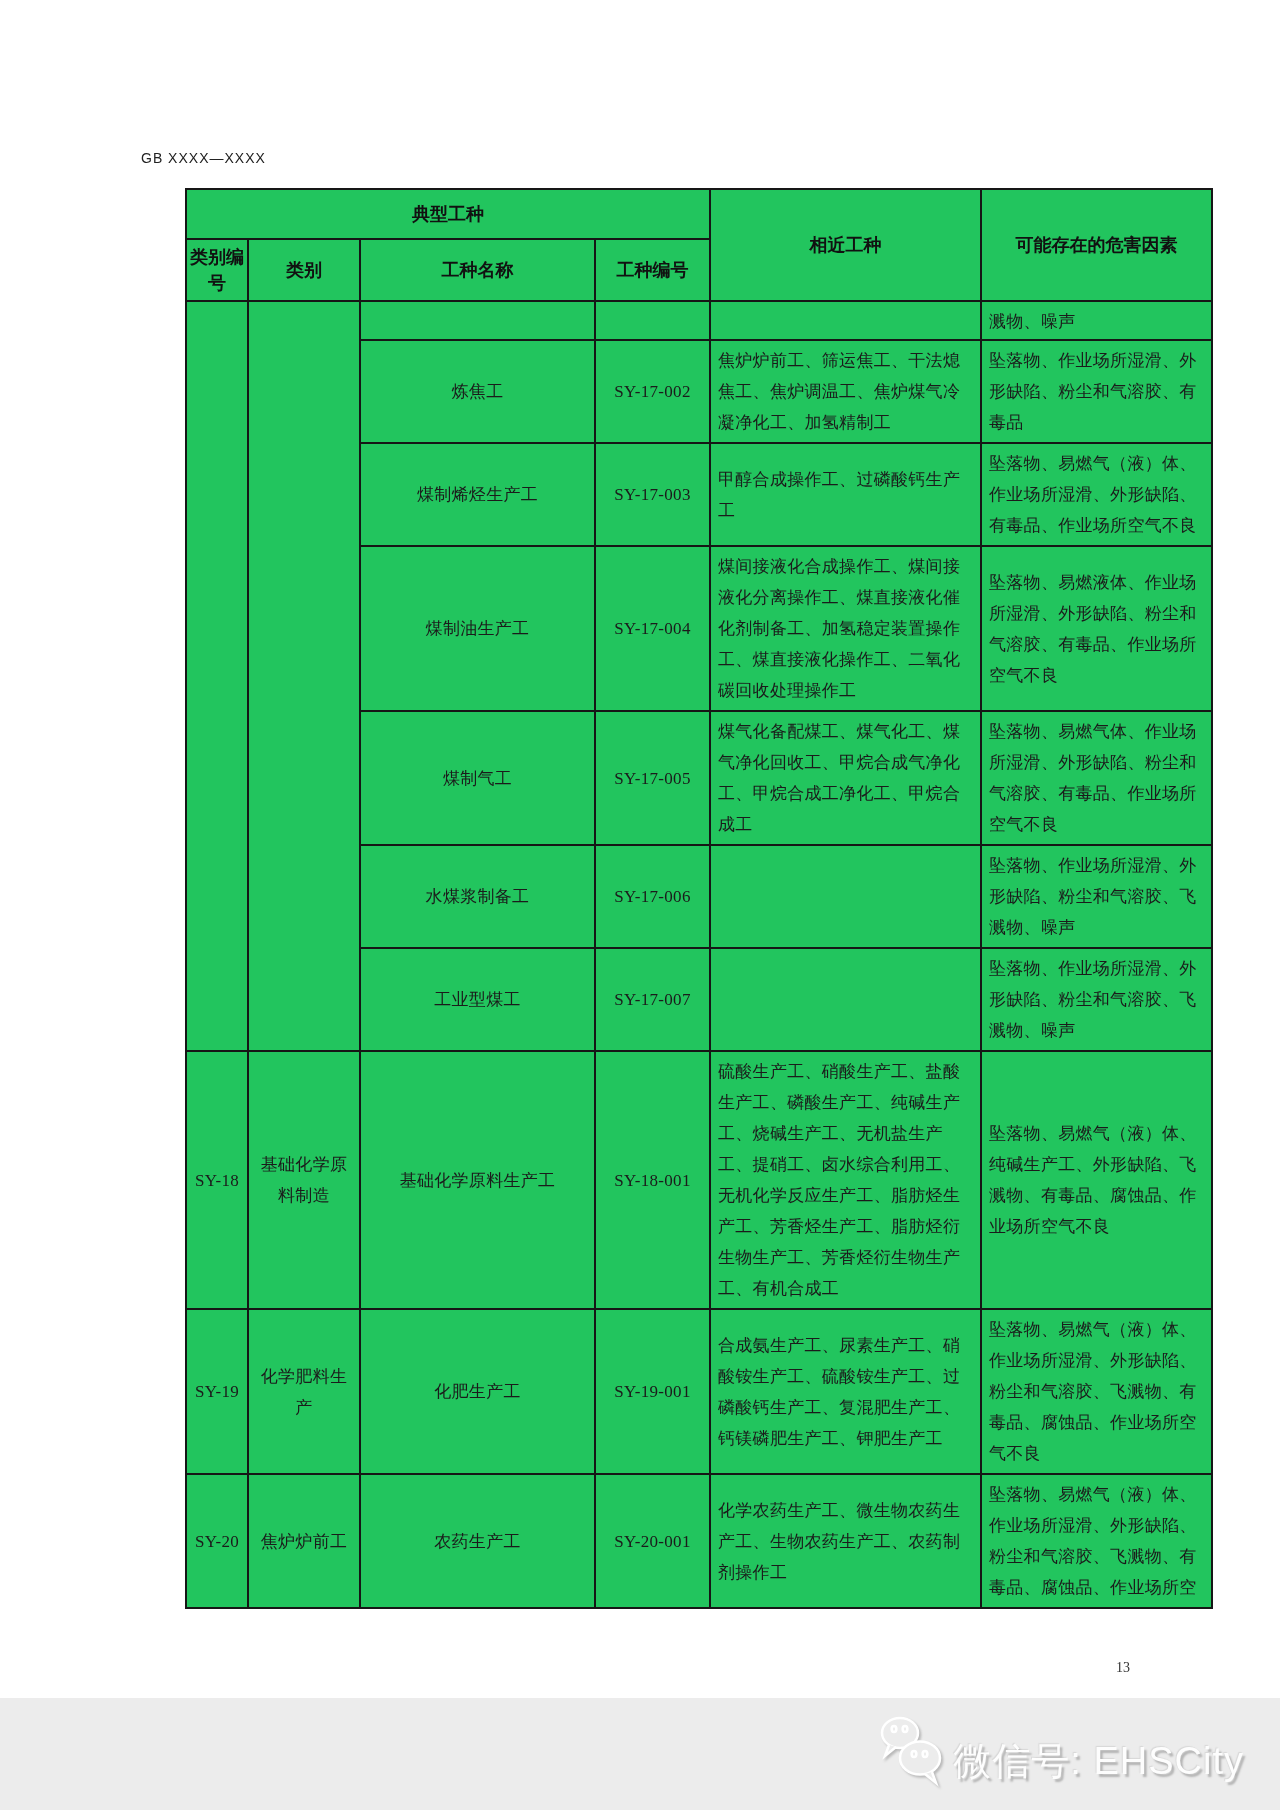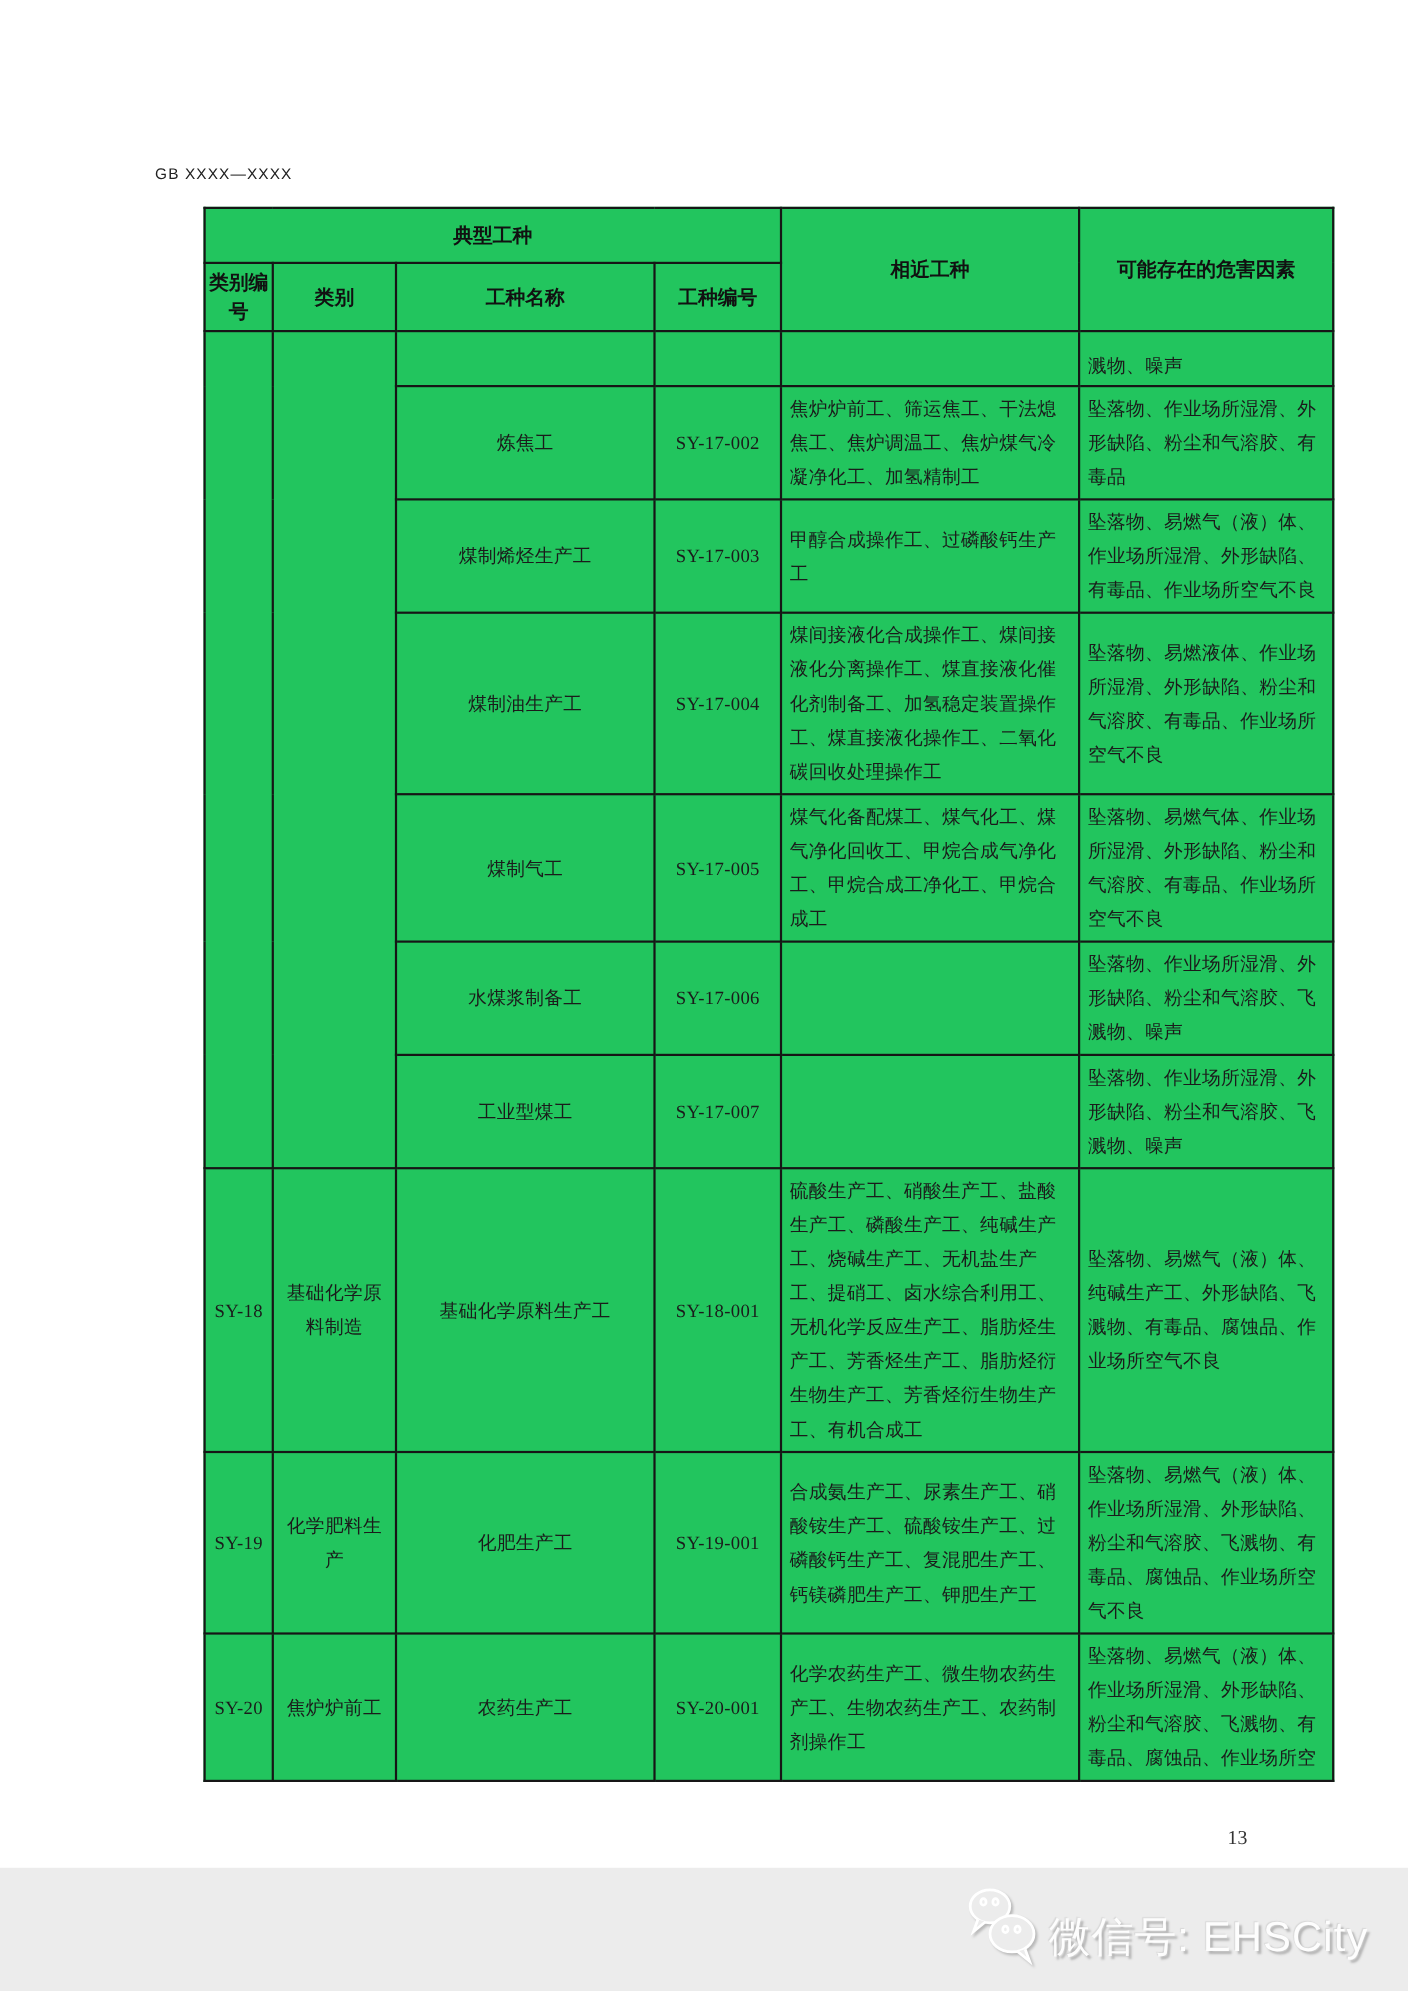--- a/index.html
+++ b/index.html
@@ -11,22 +11,22 @@
         table-layout:fixed;background:#22c55e;margin-left:45px;}
   .gb-table th,.gb-table td{border:2px solid #161616;}
   .gb-table th{font-size:18px;font-weight:bold;text-align:center;vertical-align:middle;
         padding:4px 2px;line-height:26px;color:#111;}
   th.group-head{height:40px;}
   .head-row2 th{height:52px;}
   .gb-table td{font-size:17px;line-height:31px;padding:4px 7px;letter-spacing:0.3px;
         vertical-align:middle;word-break:break-all;}
   td.c{text-align:center;}
   td.t{text-align:left;}
-  tr.short td{height:34px;padding-top:13px;padding-bottom:1px;}
-  .page-number{position:absolute;left:1116px;top:1660px;font-size:18px;color:#333;}
+  tr.short td{height:34px;padding-top:2px;padding-bottom:1px;}
+  .page-number{position:absolute;left:1116px;top:1660px;font-size:14px;color:#333;}
   .footer-band{position:absolute;left:0;bottom:0;width:1280px;height:112px;background:#ececec;}
   .wechat-badge{position:absolute;right:36px;top:15px;display:flex;align-items:flex-end;gap:9px;}
   .wechat-badge svg{filter:drop-shadow(2px 2px 1px #b9b9b9);}
   .wechat-text{font-family:"Liberation Sans","DejaVu Sans",sans-serif;font-size:38px;
         color:#fdfdfd;letter-spacing:1px;text-shadow:2.5px 2.5px 2px #b4b4b4, -1px -1px 1px #d8d8d8;}
 </style>
 </head>
 <body>
 
 <div class="page">

